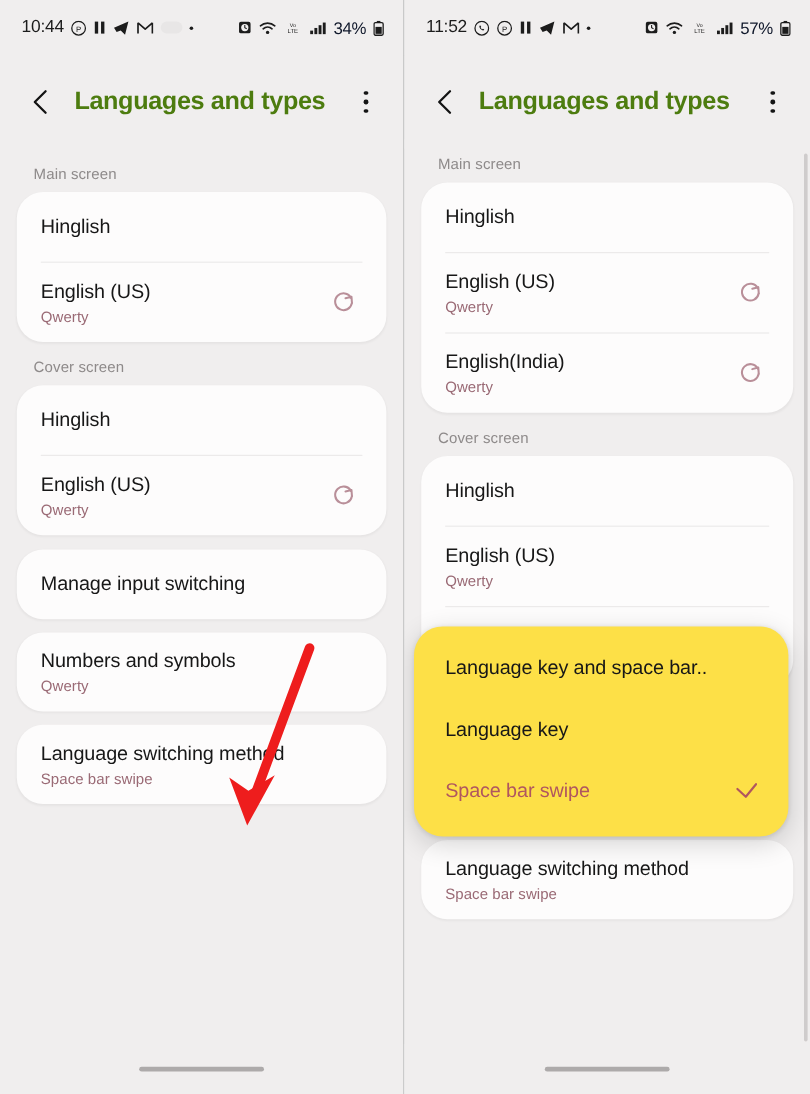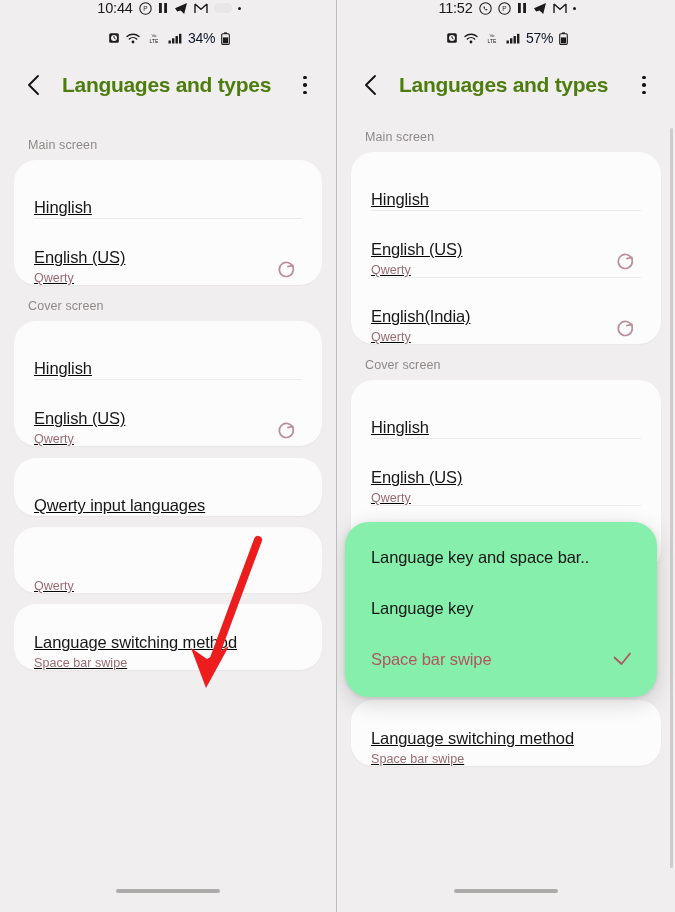--- a/index.html
+++ b/index.html
@@ -26,21 +26,20 @@
   
   .statusbar {
     height: 46px;
     display: flex;
     align-items: center;
     justify-content: space-between;
     padding: 0 16px 0 18px;
     background: #f0eeee;
     position: relative;
     z-index: 4;
-    flex-direction: column;
   }
   .sb-left, .sb-right { display: flex; align-items: center; gap: 6px; }
   .sb-time {
     font-size: 14.5px; color: #1c1c1c; letter-spacing: -0.2px;
     font-family: "Liberation Sans", sans-serif;
   }
   .sb-ico { display: inline-flex; align-items: center; justify-content: center; color: #1c1c1c; }
   .sb-dot { width: 3px; height: 3px; border-radius: 50%; background: #1c1c1c; display:inline-block; }
   .sb-batt-txt { font-size: 14px; color: #0f172a; letter-spacing: -0.3px; }
   .sb-blank { width: 18px; height: 10px; border-radius: 5px; background: #e8e6e6; }
@@ -98,24 +97,23 @@
     background: #fdfcfc;
     border-radius: 22px;
     overflow: hidden;
     box-shadow: 0 1px 2px rgba(0,0,0,0.045);
   }
   .card + .card { margin-top: 11px; }
 
   .row {
     position: relative;
     display: flex;
-    align-items: flex-end;
+    align-items: center;
     padding: 0 20px 0 20px;
     min-height: 58px;
-    text-decoration: underline;
   }
   .row.tall { min-height: 66px; }
   .row-texts { flex: 1 1 auto; display: flex; flex-direction: column; justify-content: center; }
   .row-title {
     font-size: 16.5px;
     color: #171717;
     letter-spacing: -0.1px;
     line-height: 1.25;
   }
   .row-sub {
@@ -131,21 +129,21 @@
     margin-right: 20px;
   }
   .refresh-ico { flex: 0 0 auto; display:flex; align-items:center; justify-content:center; width: 30px; height: 30px; }
 
   
   .popup {
     position: absolute;
     left: 8px;
     right: 18px;
     top: 522px;
-    background: #86efac;
+    background: #fde047;
     border-radius: 24px;
     box-shadow: 0 6px 22px rgba(0,0,0,0.16), 0 1px 4px rgba(0,0,0,0.10);
     padding: 10px 0 12px 0;
     z-index: 6;
   }
   .popup-item {
     display: flex; align-items: center;
     padding: 0 22px 0 26px;
     height: 51px;
     font-size: 16.5px;
@@ -324,28 +322,29 @@
               </svg>
           </div>
         </div>
       </div>
 
       <div style="height:12px"></div>
 
       <div class="card">
         <div class="row">
           <div class="row-texts">
-            <div class="row-title">Qwerty input languages</div>
-          </div>
-        </div>
-      </div>
-
-      <div class="card">
-        <div class="row tall">
-          <div class="row-texts">
+            <div class="row-title">Manage input switching</div>
+          </div>
+        </div>
+      </div>
+
+      <div class="card">
+        <div class="row tall">
+          <div class="row-texts">
+            <div class="row-title">Numbers and symbols</div>
             <div class="row-sub">Qwerty</div>
           </div>
         </div>
       </div>
 
       <div class="card">
         <div class="row tall">
           <div class="row-texts">
             <div class="row-title">Language switching method</div>
             <div class="row-sub">Space bar swipe</div>

